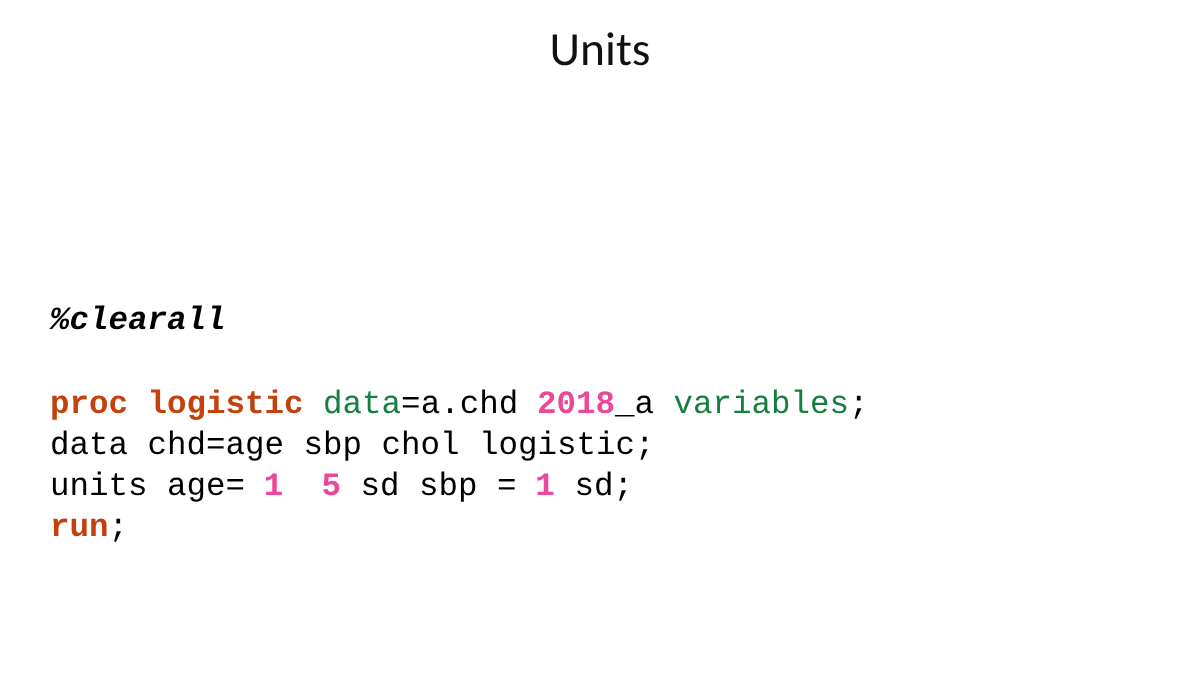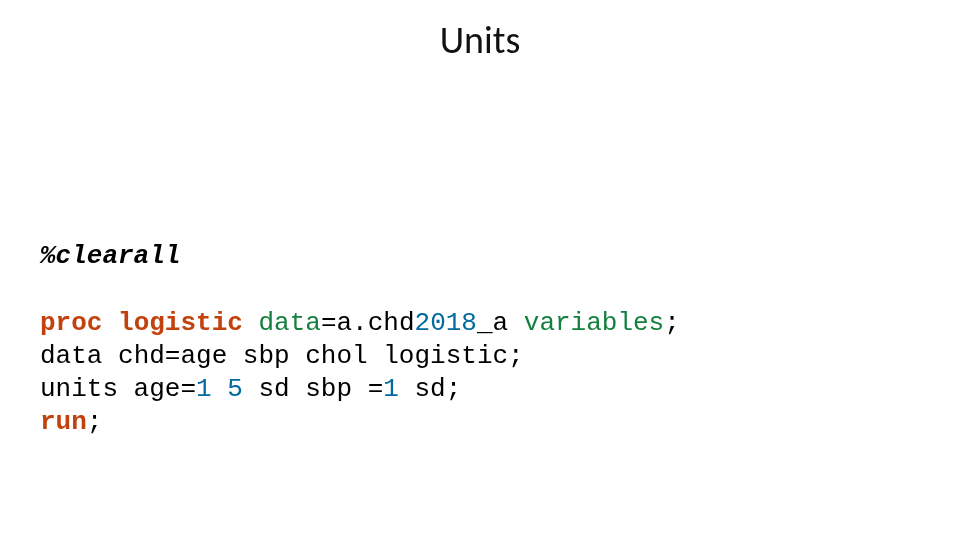--- a/index.html
+++ b/index.html
@@ -45,22 +45,23 @@
     font-weight: bold;
   }
   .tok-key {
     color: #c2410c;
     font-weight: bold;
   }
   .tok-opt {
     color: #15803d;
   }
   .tok-num {
-    color: #0369a1;
-    font-weight: normal;
+    color: #ec4899;
+    font-weight: bold;
+    margin-left: 15px;
   }
   .tok-plain {
     color: #000;
   }
 </style>
 </head>
 <body>
 
 <div class="slide">
 

